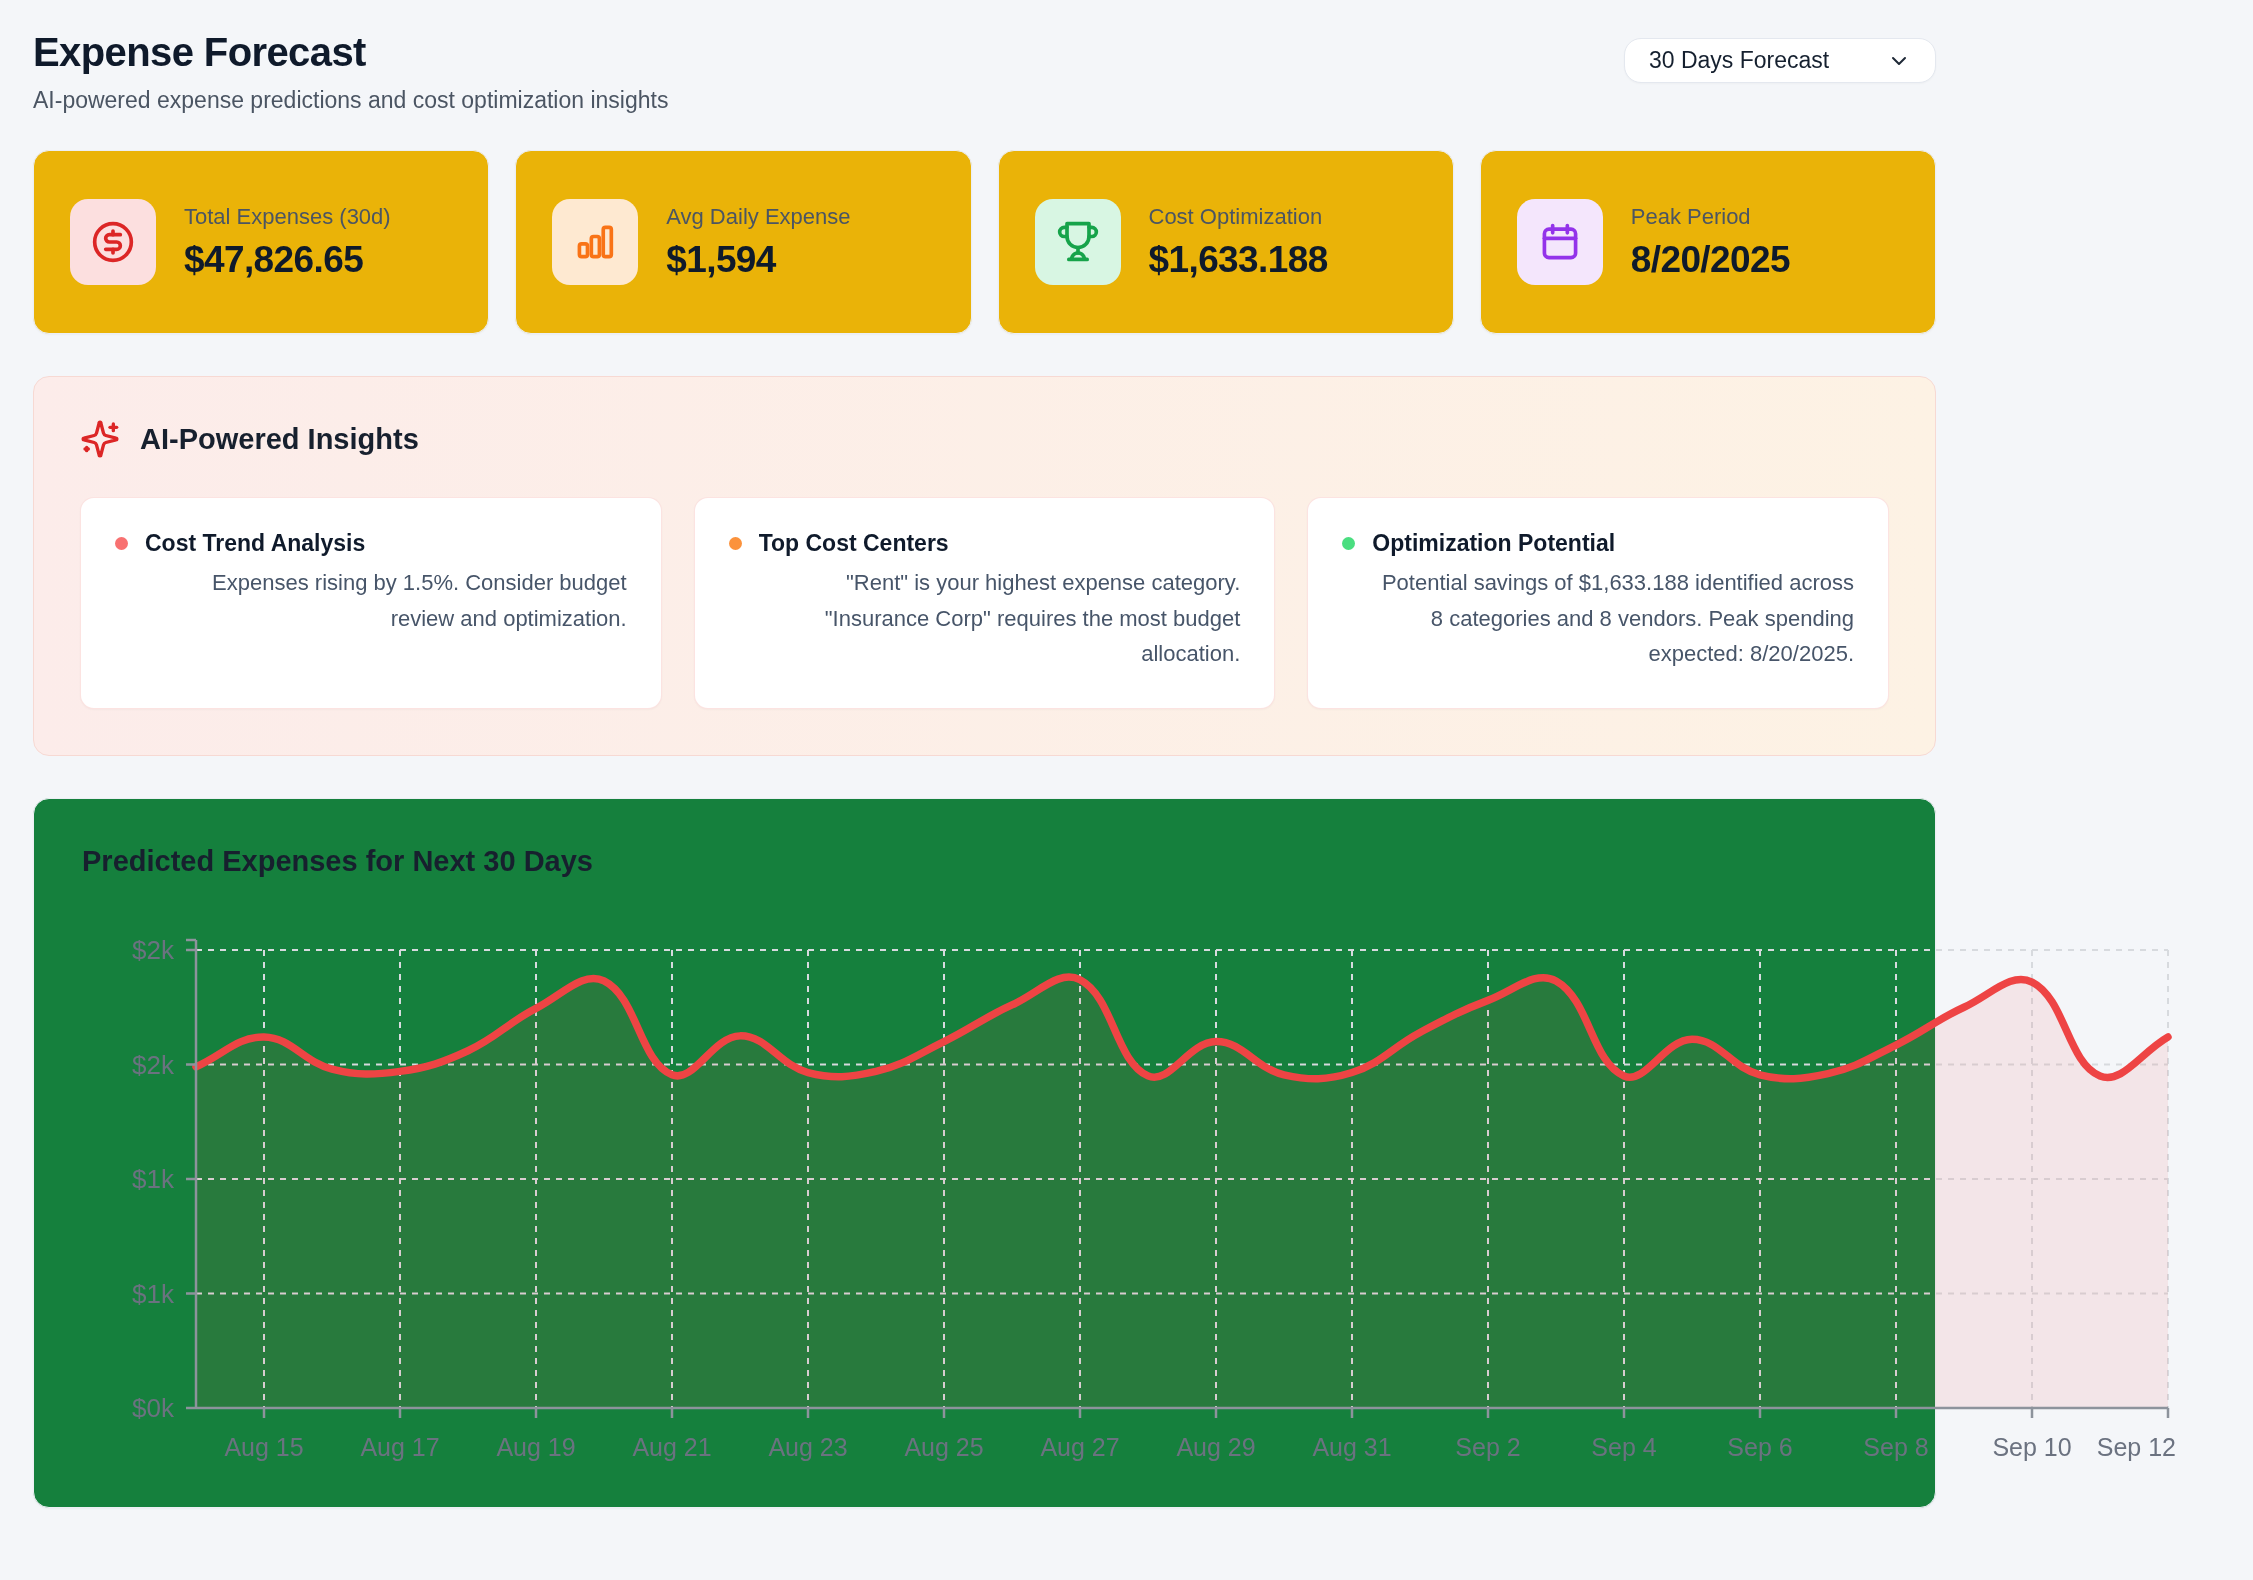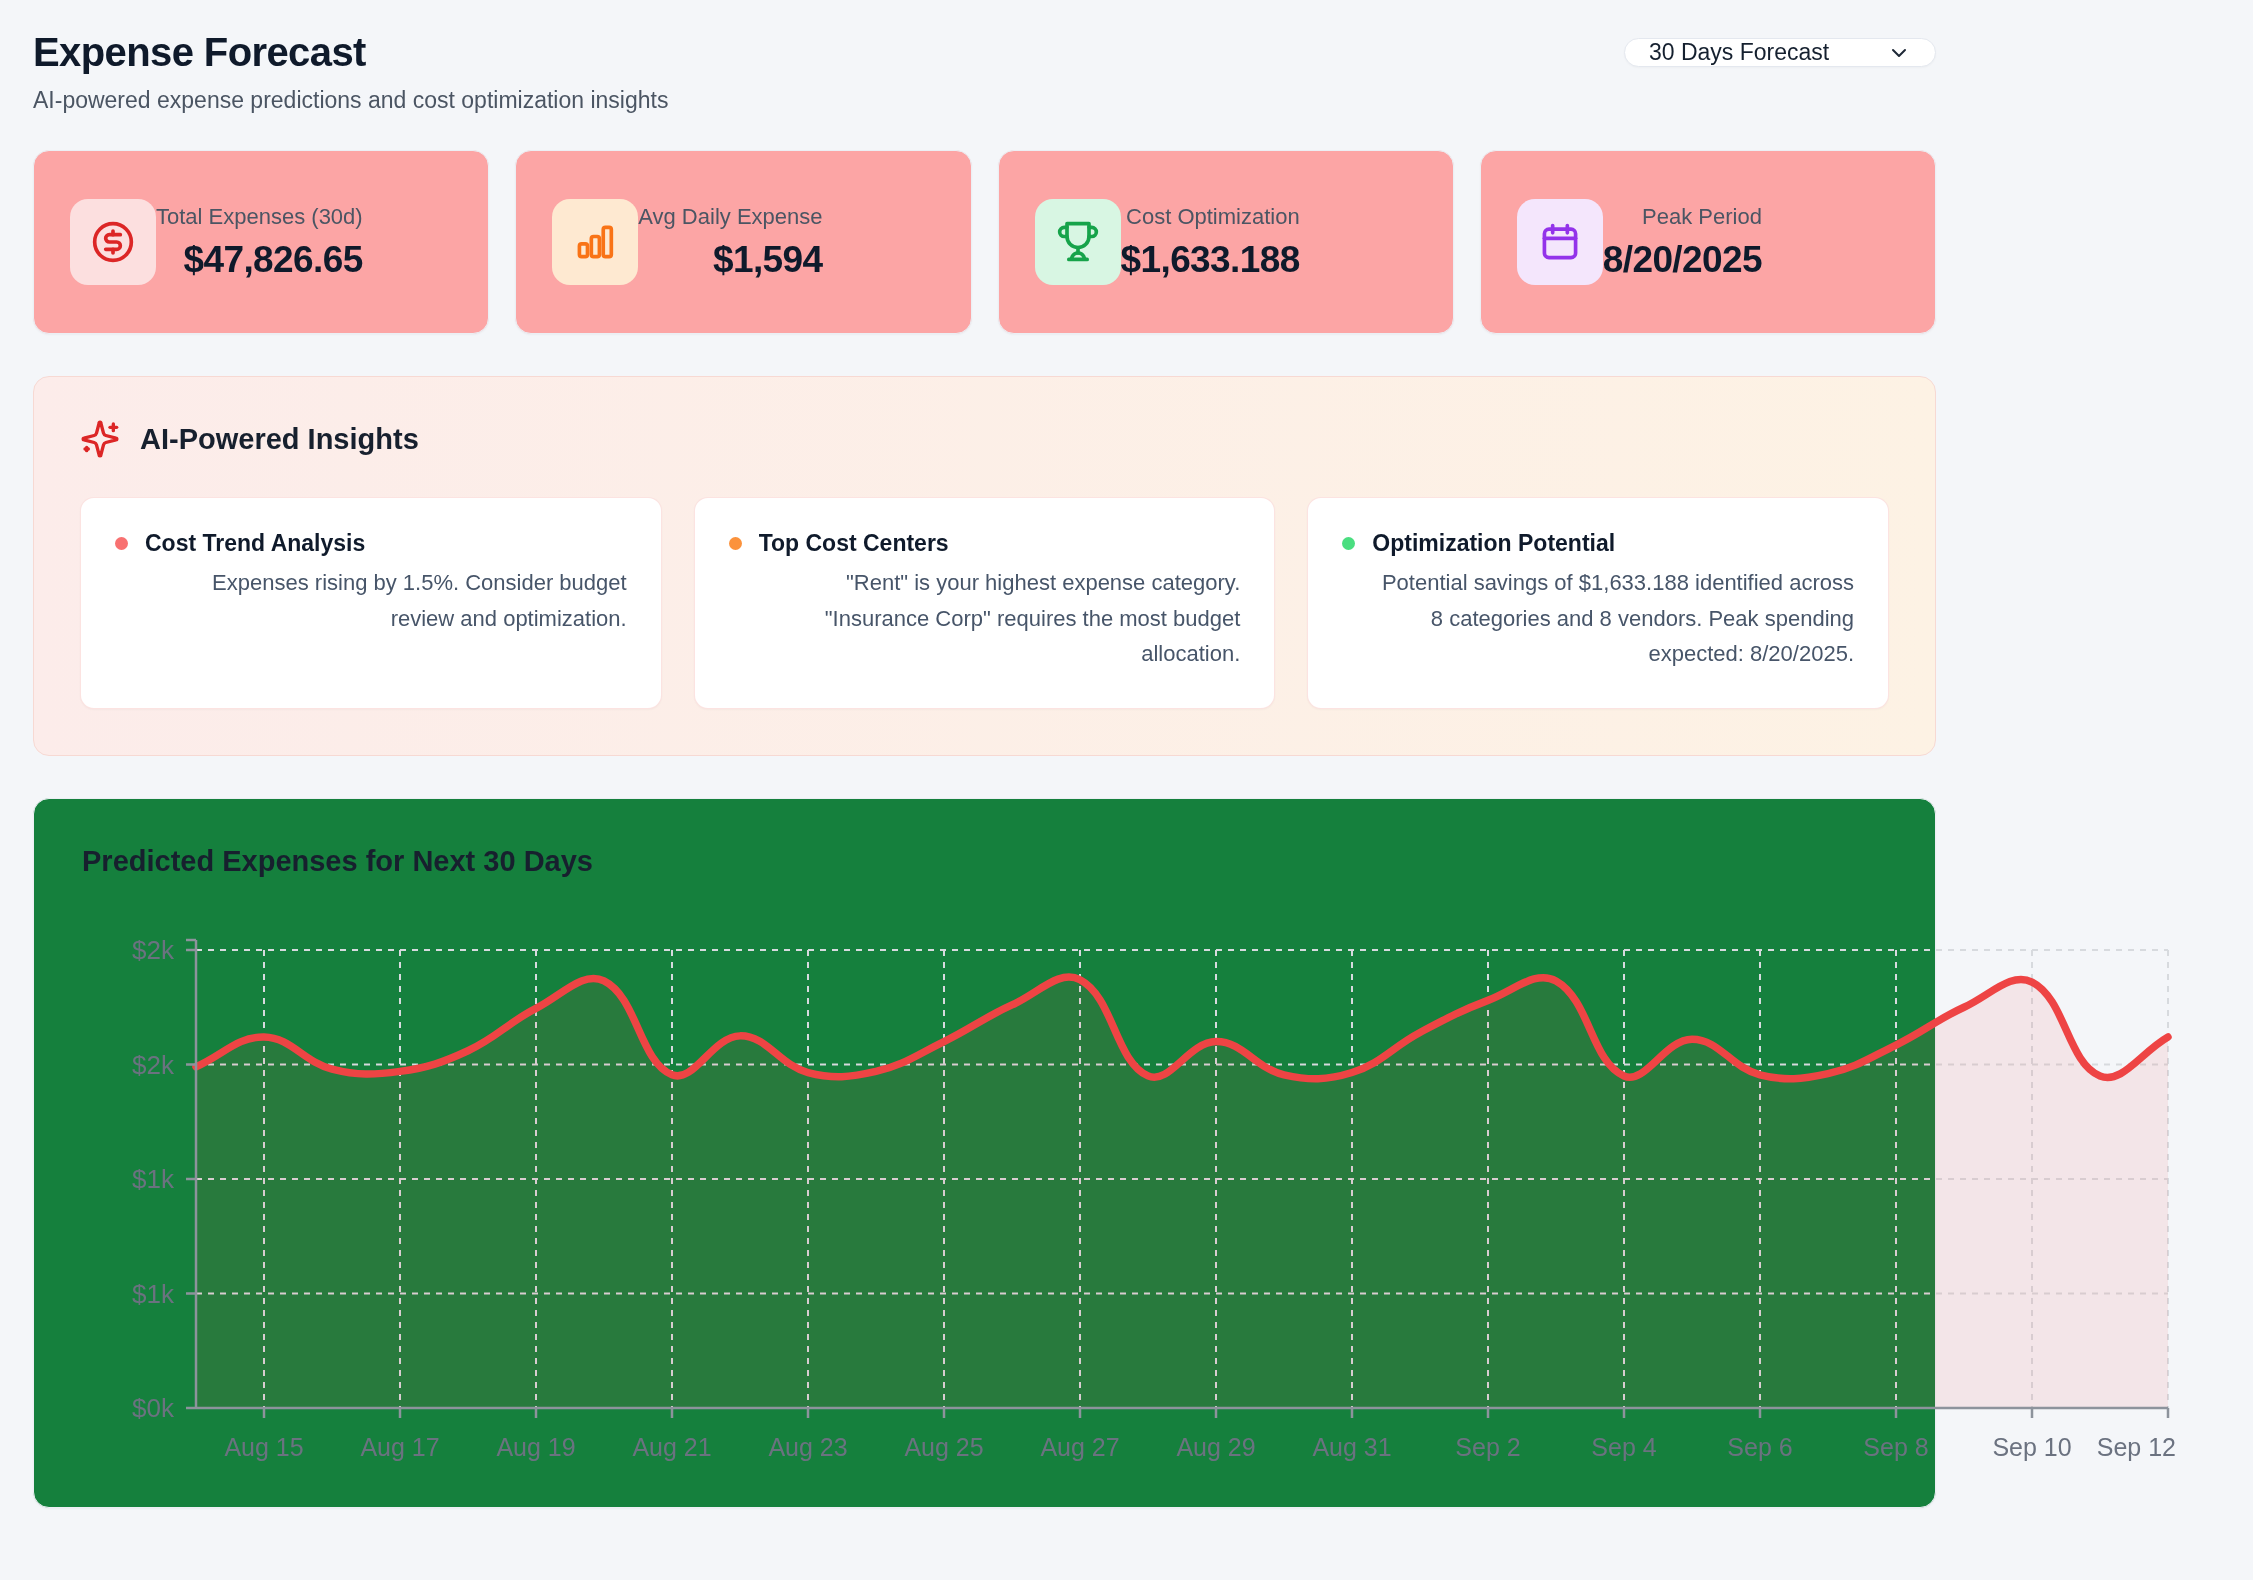--- a/index.html
+++ b/index.html
@@ -10,34 +10,33 @@
     color:#101826;
   }
   .page { width:1969px; min-height:1580px; padding:30px 33px 40px; }
 
   
   .topbar { display:flex; justify-content:space-between; align-items:flex-start; margin-bottom:36px; }
   .page-title { margin:0 0 12px; font-size:40px; font-weight:bold; letter-spacing:-0.6px; color:#0f1a2b; }
   .page-subtitle { margin:0; font-size:23px; color:#4b5563; }
   .select-control {
     display:flex; align-items:center; justify-content:space-between; gap:36px;
-    min-width:312px; margin-top:8px; padding:0 24px;
+    min-width:312px; margin-top:8px; padding:8px 24px;
     background:#fff; border:1px solid #e4e8ef; border-radius:17px;
     font-size:23px; color:#15202f; cursor:pointer;
     box-shadow:0 1px 2px rgba(15,23,42,.03);
   }
   .chevron { width:24px; height:24px; stroke:#1f2937; }
 
   
   .stats { display:grid; grid-template-columns:repeat(4,1fr); gap:26px; }
   .stat-card {
-    background:#fca5a5; border:1px solid #eceff4; border-radius:16px;
-    padding:48px 36px; display:flex; align-items:center; 
+    background:#eab308; border:1px solid #eceff4; border-radius:16px;
+    padding:48px 36px; display:flex; align-items:center; gap:28px;
     box-shadow:0 1px 2px rgba(15,23,42,.04);
-    text-align:right;
   }
   .stat-icon { width:86px; height:86px; border-radius:18px; flex:none;
     display:flex; align-items:center; justify-content:center; }
   .stat-icon svg { width:44px; height:44px; }
   .stat-label { font-size:22px; color:#4b5563; margin-bottom:9px; }
   .stat-value { font-size:37px; font-weight:bold; letter-spacing:-0.6px; color:#0f1a2b; }
 
   
   .insights {
     margin-top:42px; padding:42px 46px 46px;

